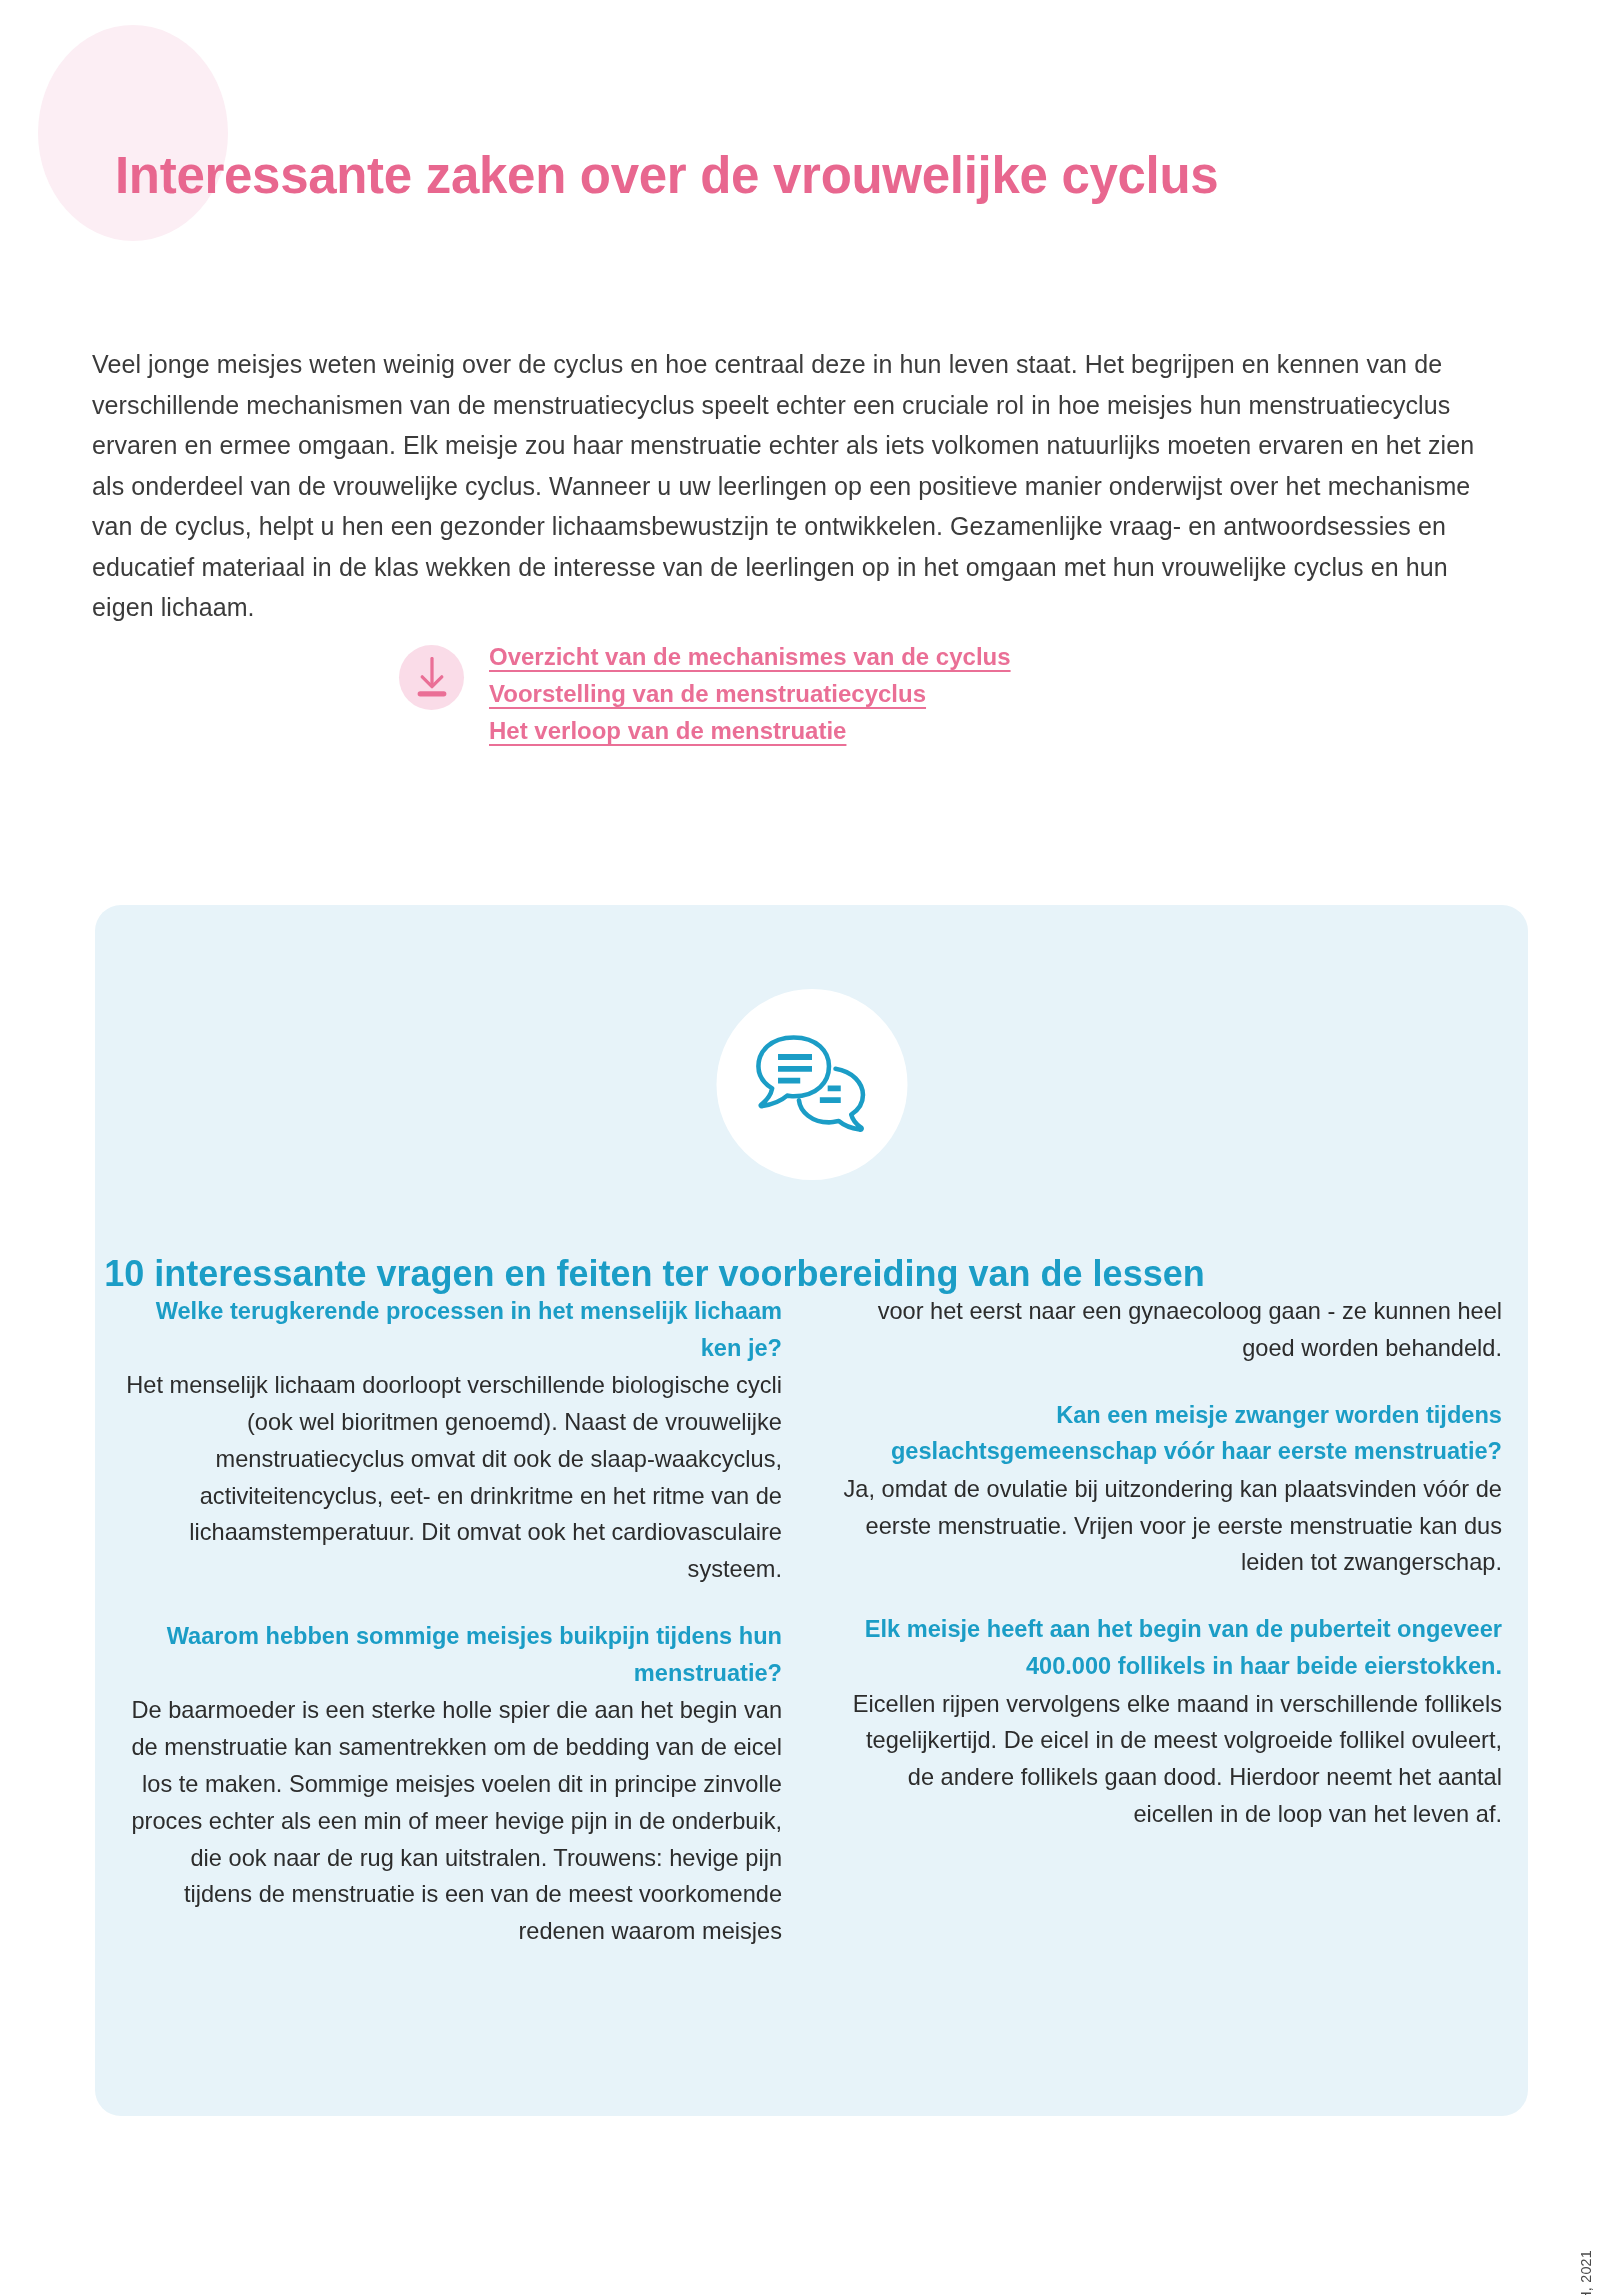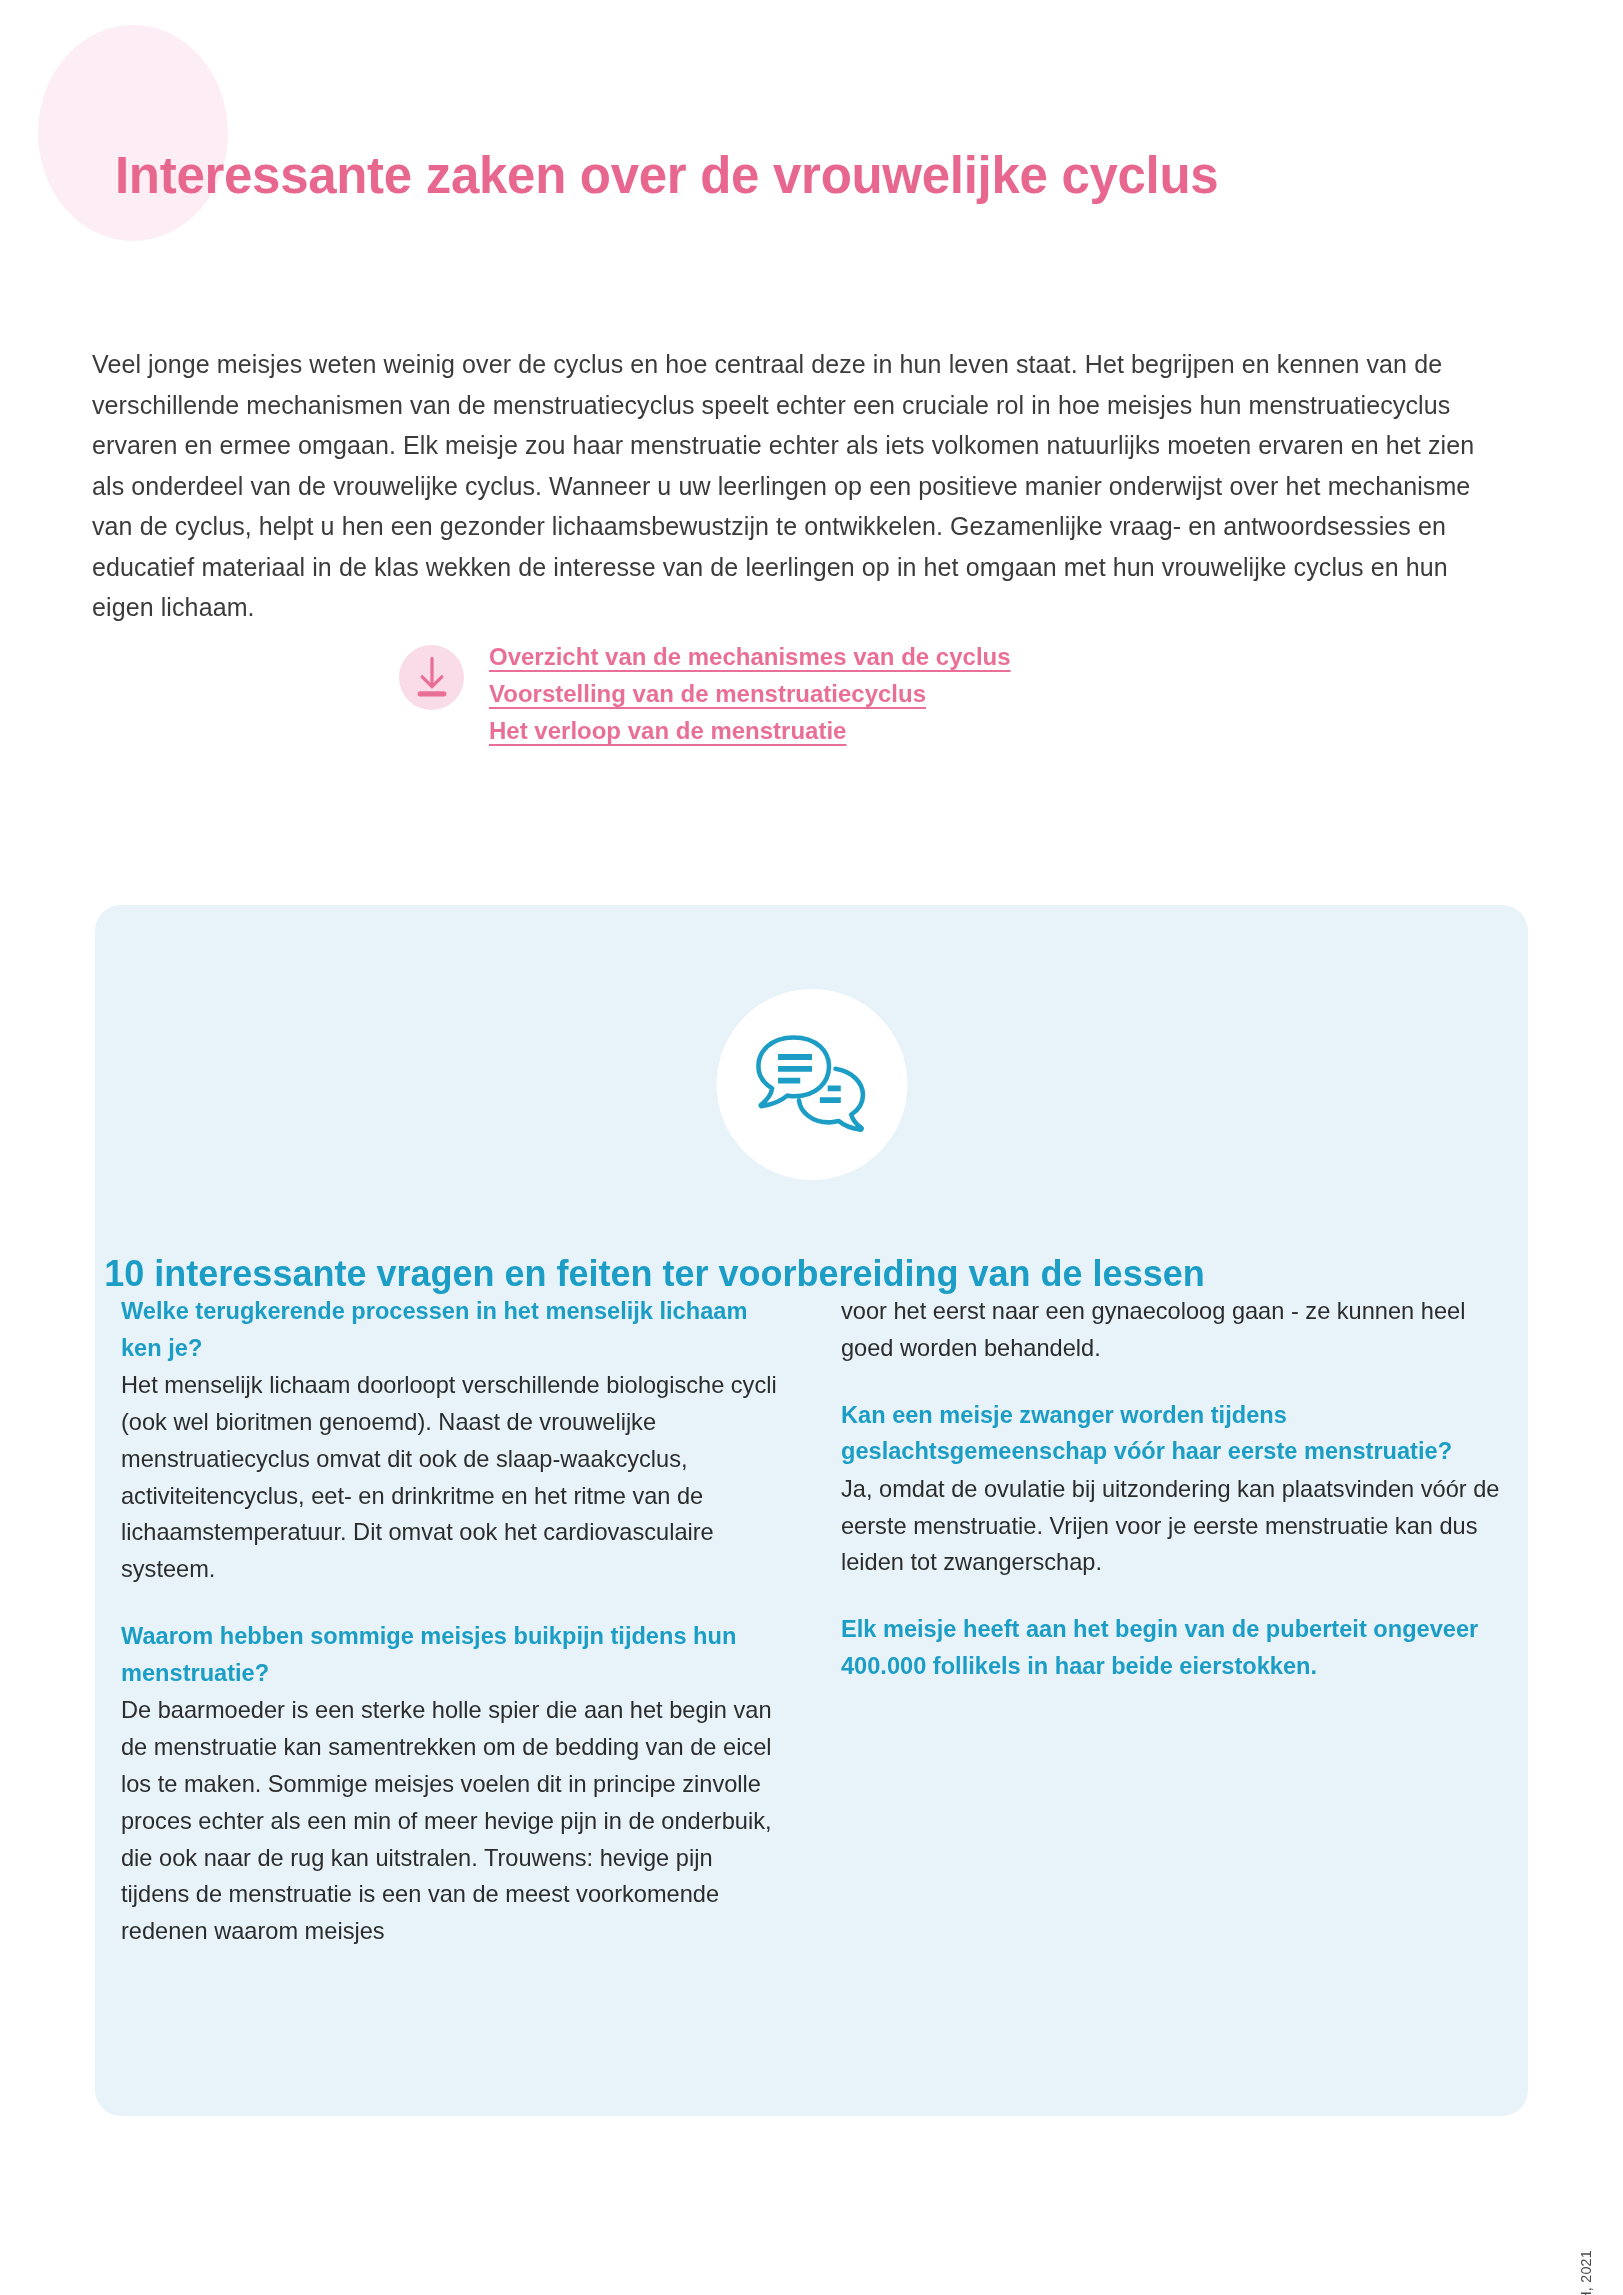--- a/index.html
+++ b/index.html
@@ -132,20 +132,21 @@
   }
 
   
   #qa-columns {
     position: absolute;
     left: 121px;
     top: 1293px;
     width: 1381px;
     display: flex;
     gap: 59px;
+    text-align: right;
   }
   .qa-column {
     width: 661px;
     display: flex;
     flex-direction: column;
   }
   .qa-block { margin-bottom: 30px; }
   .qa-block:last-child { margin-bottom: 0; }
   .qa-question {
     font-size: 23.6px;
@@ -234,19 +235,20 @@
   </div>
 
   <div class="qa-column">
     <div class="qa-orphan">voor het eerst naar een gynaecoloog gaan - ze kunnen heel goed worden behandeld.</div>
     <div class="qa-block">
       <div class="qa-question">Kan een meisje zwanger worden tijdens geslachtsgemeenschap vóór haar eerste menstruatie?</div>
       <div class="qa-answer">Ja, omdat de ovulatie bij uitzondering kan plaatsvinden vóór de eerste menstruatie. Vrijen voor je eerste menstruatie kan dus leiden tot zwangerschap.</div>
     </div>
     <div class="qa-block">
       <div class="qa-question">Elk meisje heeft aan het begin van de puberteit ongeveer 400.000 follikels in haar beide eierstokken.</div>
+      <div class="qa-answer">Eicellen rijpen vervolgens elke maand in verschillende follikels tegelijkertijd. De eicel in de meest volgroeide follikel ovuleert, de andere follikels gaan dood. Hierdoor neemt het aantal eicellen in de loop van het leven af.</div>
     </div>
   </div>
 
 </div>
 
 <div id="copyright">© Johnson &amp; Johnson GmbH, 2021</div>
 
 
 </body></html>

